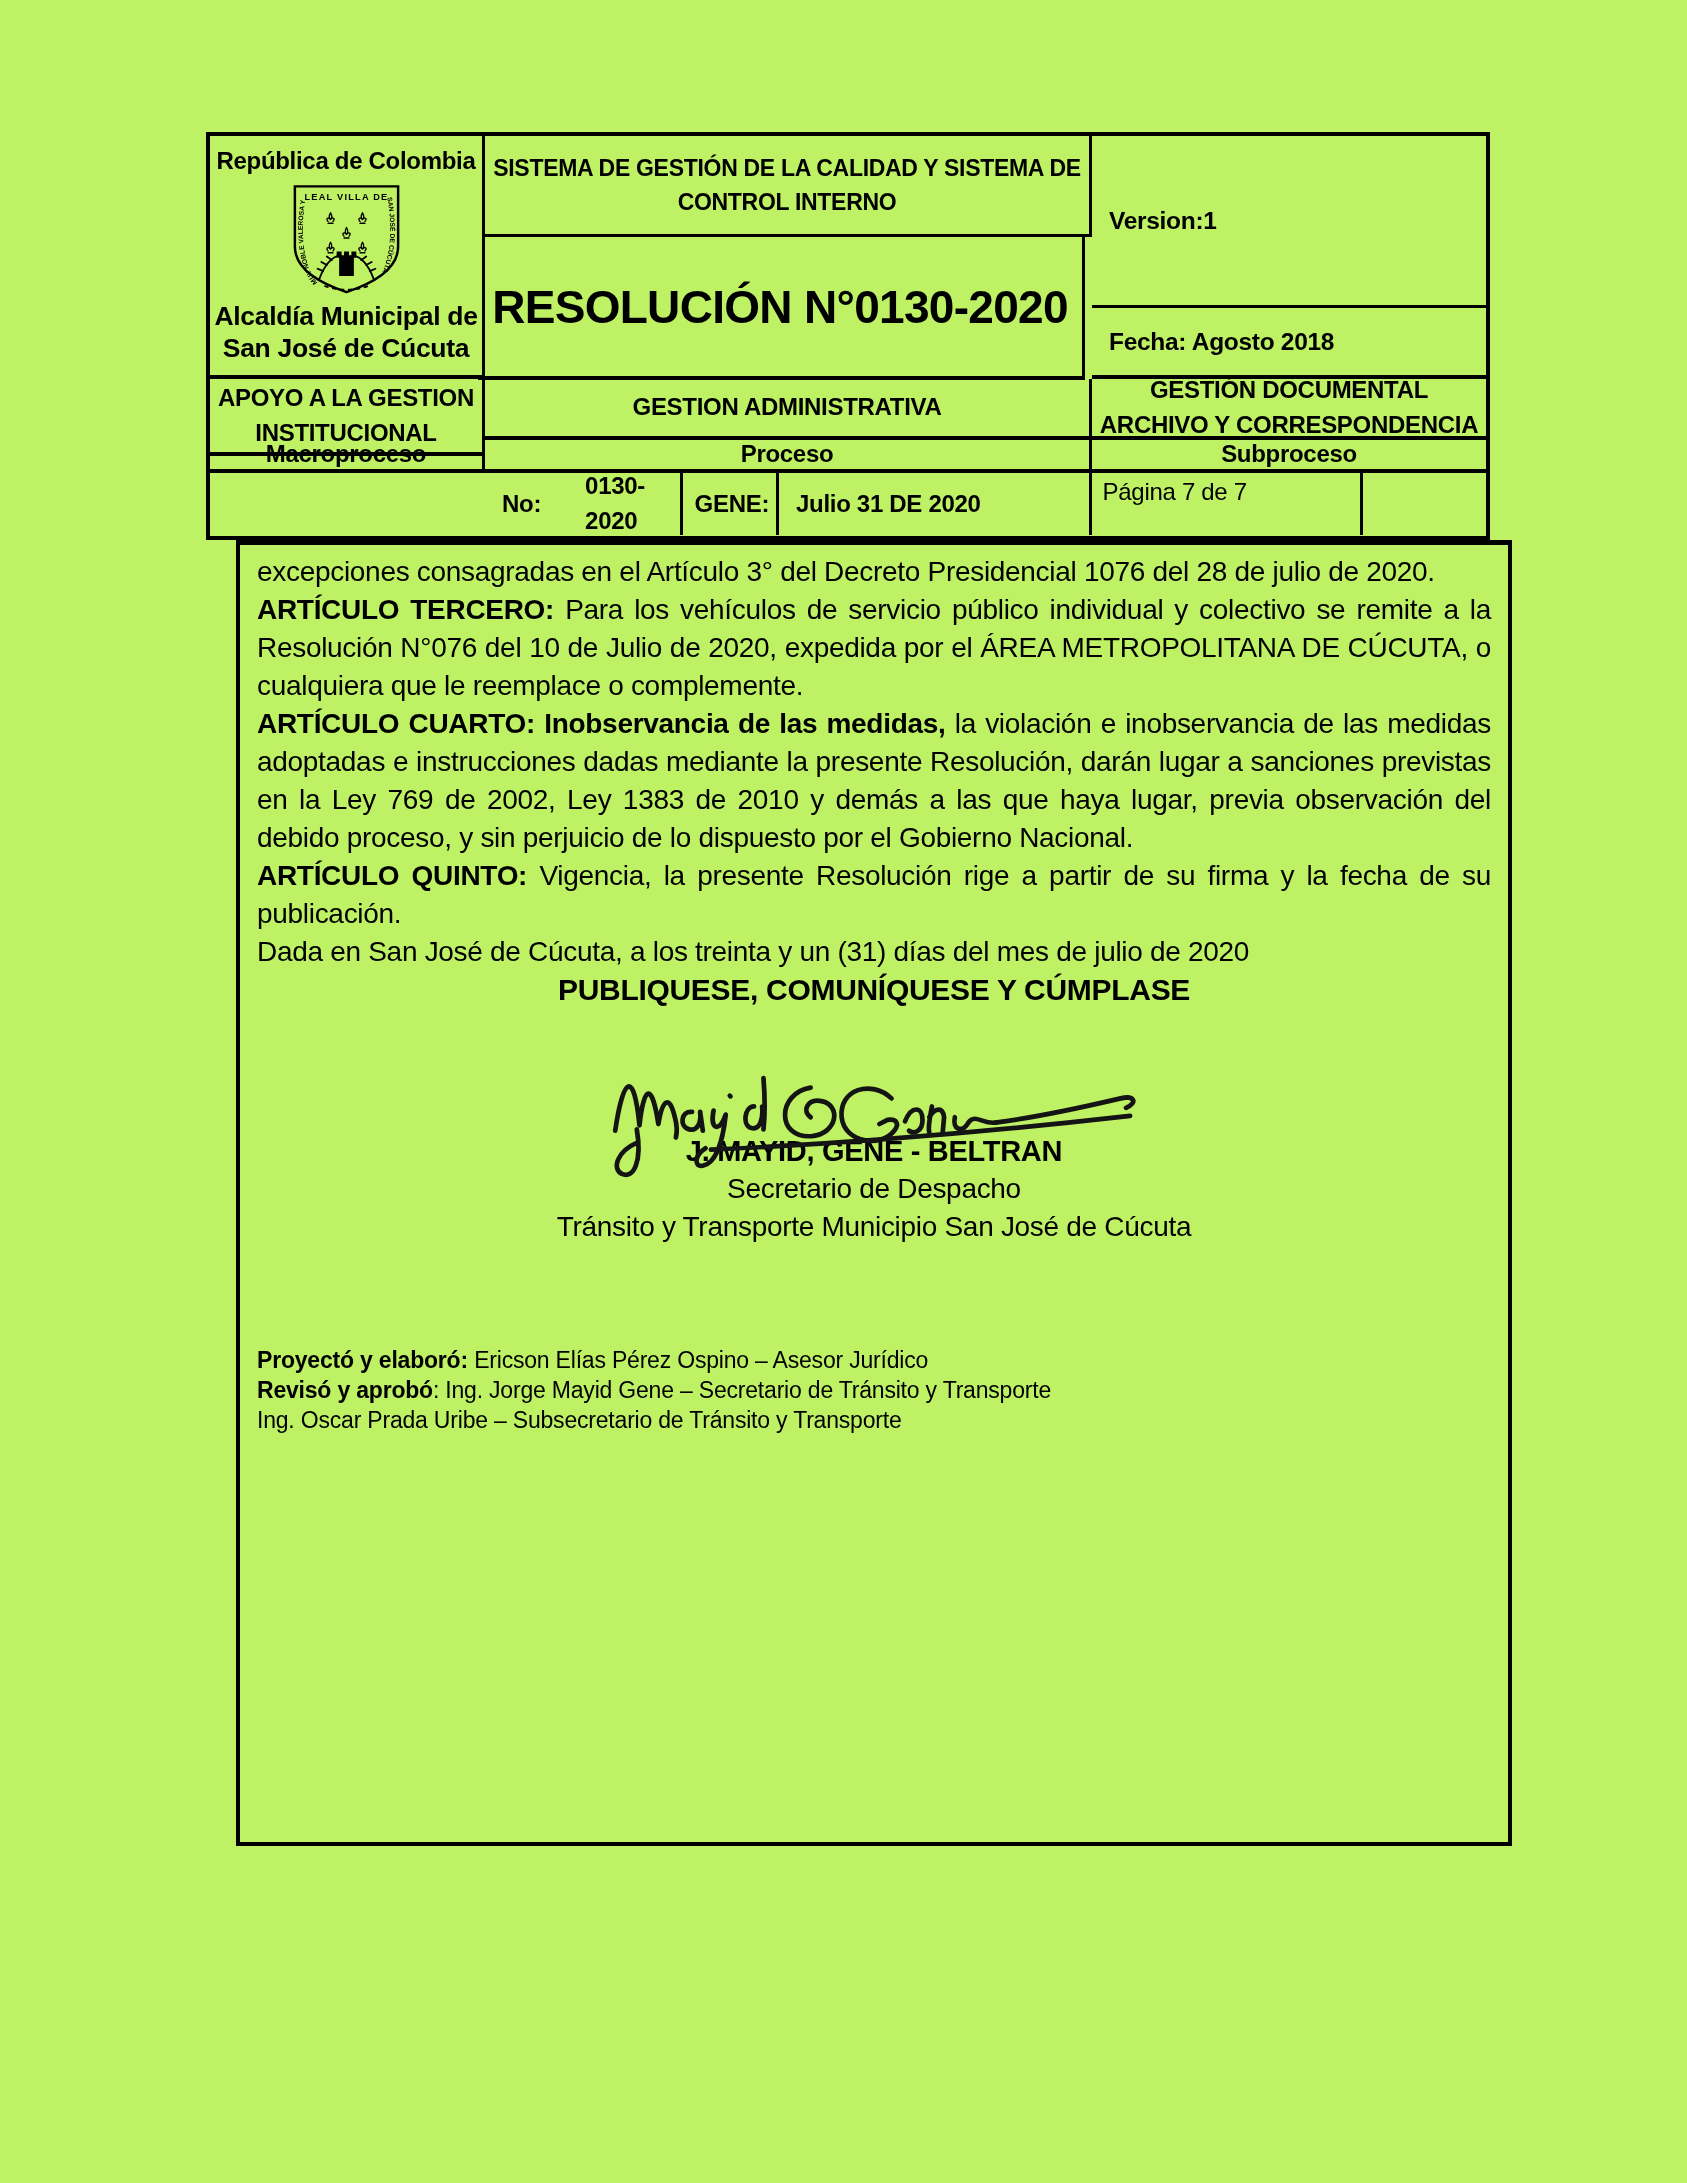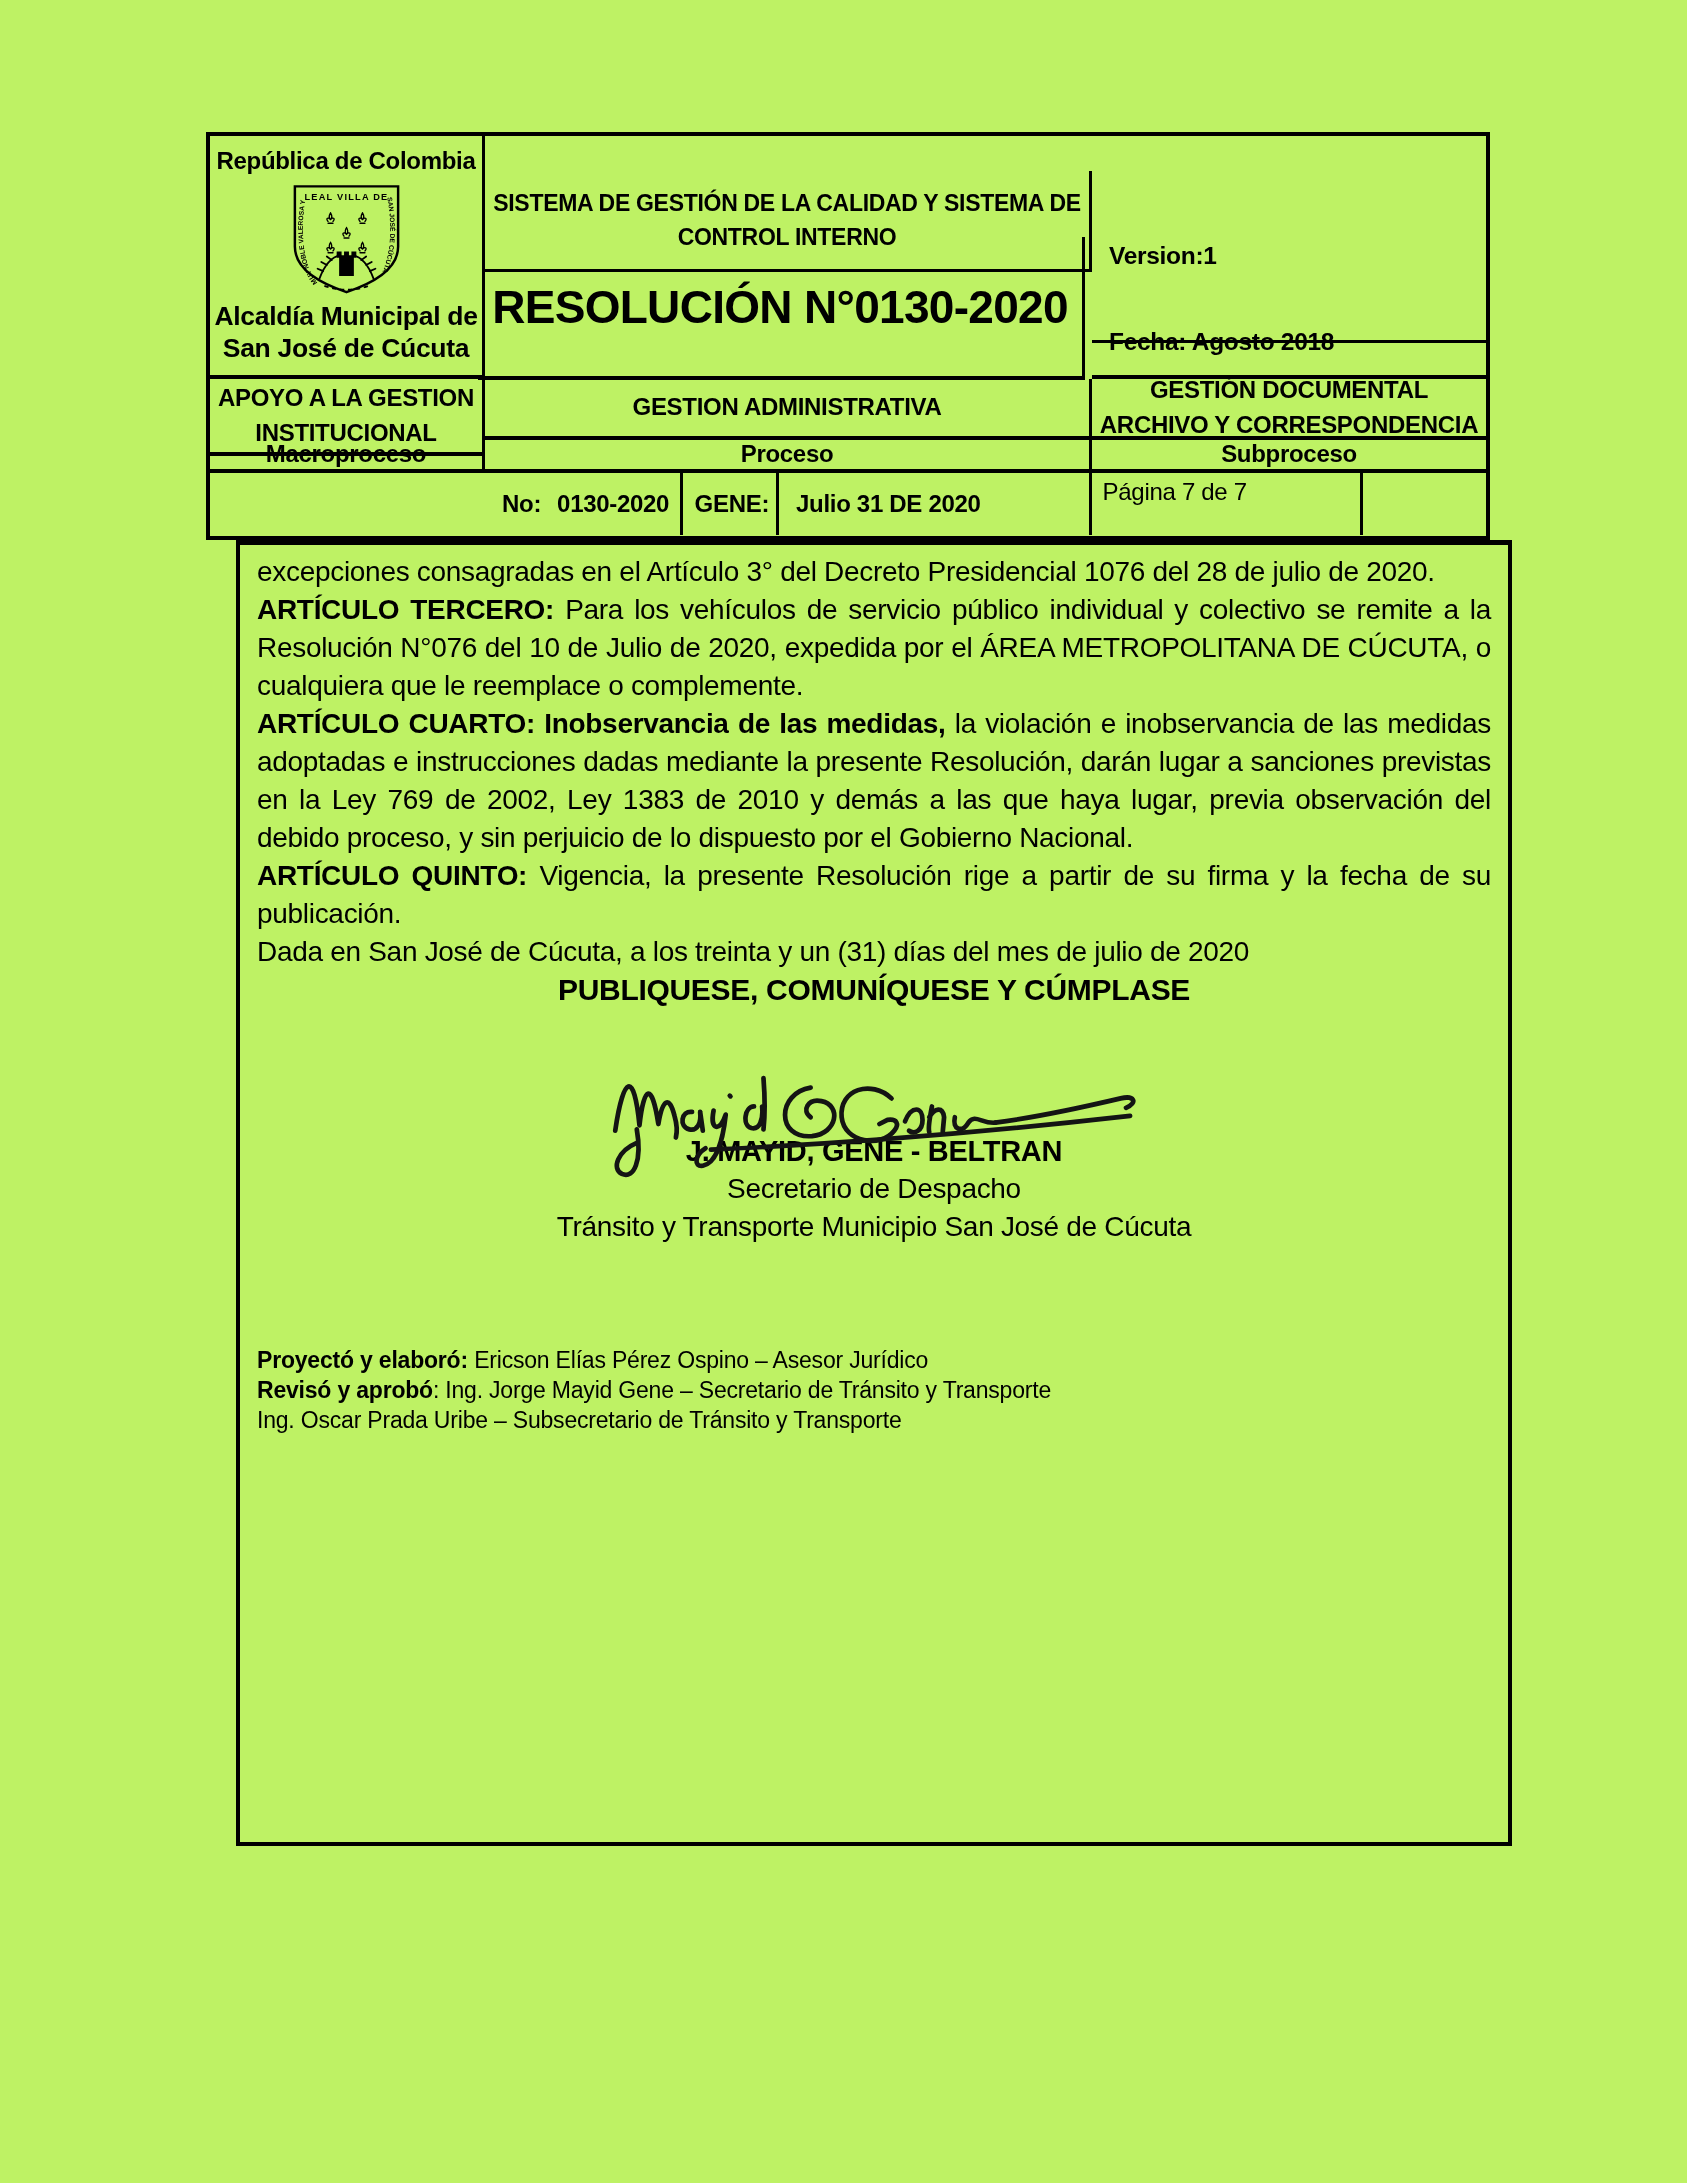--- a/index.html
+++ b/index.html
@@ -5,34 +5,34 @@
   html,body{margin:0;padding:0;background:#ffffff;}
   .page{position:relative;width:1687px;height:2183px;background:#bef264;color:#000;
         font-family:"Liberation Sans",sans-serif;overflow:hidden;}
 
   
   .htable{position:absolute;left:206px;top:132px;width:1276px;height:400px;
           border:4px solid #000;}
   .cell{position:absolute;box-sizing:border-box;display:flex;align-items:center;
         justify-content:center;text-align:center;}
   .bR{border-right:3.3px solid #000;}
-  .bB{border-bottom:3.3px solid #000;margin-top:35px;}
+  .bB{border-bottom:3.3px solid #000;}
   .bB6{border-bottom:4px solid #000;}
   .stack{flex-direction:column;}
   .left-align{justify-content:flex-start;text-align:left;padding-left:17px;}
   .top-align{align-items:flex-start;padding-top:5.3px;}
 
   .f-country{font-weight:bold;font-size:24px;letter-spacing:-0.3px;}
   .f-org{font-weight:bold;font-size:26.5px;letter-spacing:-0.3px;line-height:1.18;}
   .f-sys{font-weight:bold;font-size:23px;letter-spacing:-0.3px;line-height:1.5;}
   .f-res{font-weight:bold;font-size:46px;letter-spacing:-0.7px;}
   .f-meta{font-weight:bold;font-size:24.5px;letter-spacing:-0.3px;}
   .f-row{font-weight:bold;font-size:24px;letter-spacing:-0.3px;line-height:1.45;}
   .f-page{font-weight:normal;font-size:24px;letter-spacing:-0.3px;}
-  .gap-right{margin-right:16px;}
+  .gap-right{margin-right:44px;}
 
   .crest{display:block;margin:4px auto;}
 
   
   .bodybox{position:absolute;left:236px;top:540px;width:1276px;height:1306px;
            box-sizing:border-box;border:4px solid #000;border-top-width:5.3px;}
   .binner{padding:8px 17px 0 17px;font-size:28px;line-height:38px;letter-spacing:-0.3px;}
   .binner p{margin:0;text-align:justify;}
   .binner .nj{text-align:left;}
   .center{text-align:center !important;}

